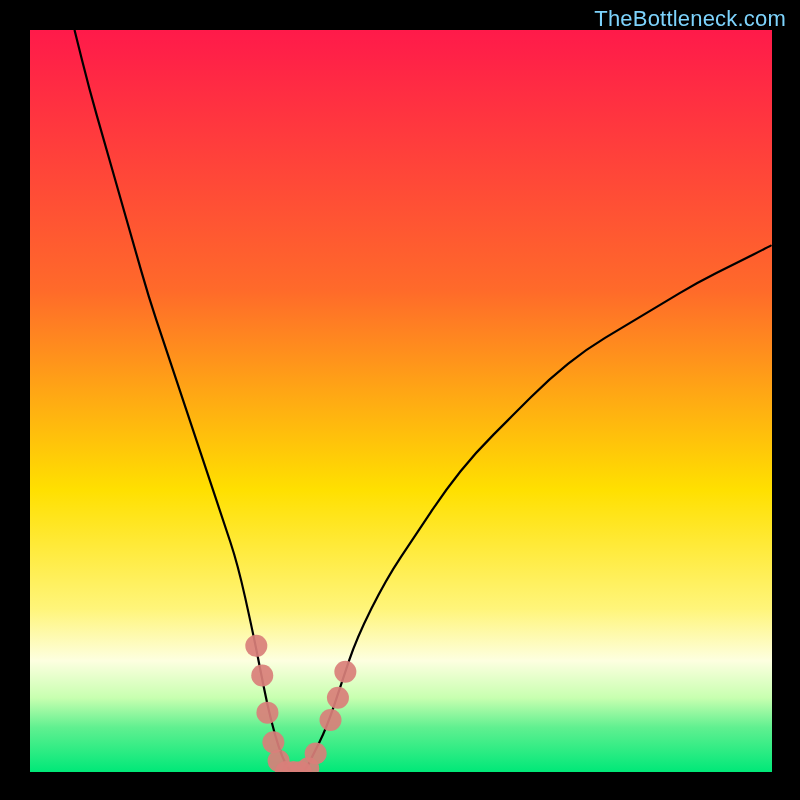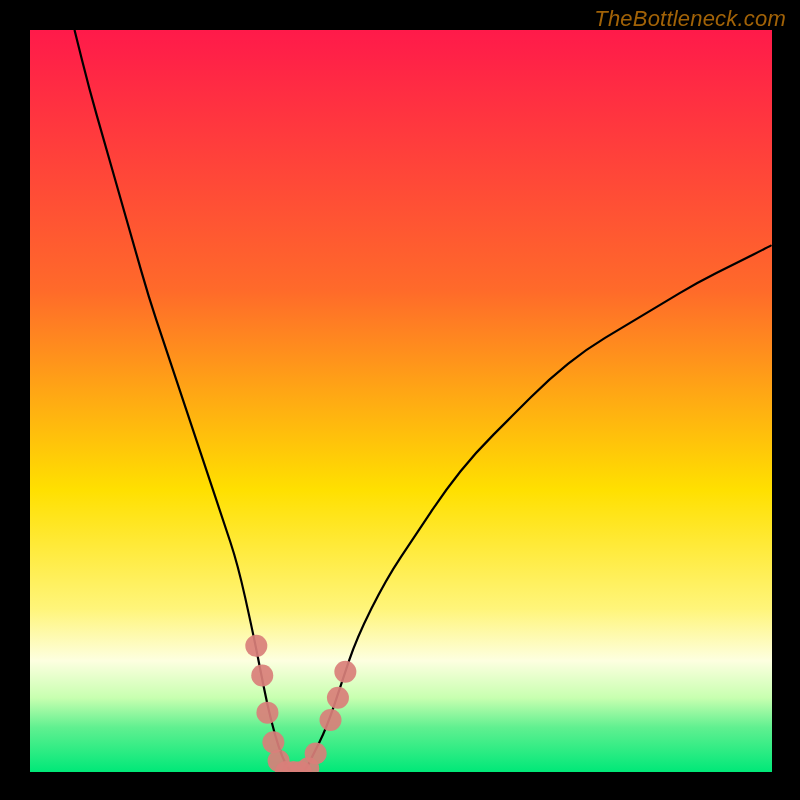--- a/index.html
+++ b/index.html
@@ -14,26 +14,25 @@
   .outer {
     width: 800px;
     height: 800px;
     background: #000;
     position: relative;
   }
   .attribution {
     position: absolute;
     top: 6px;
     right: 14px;
-    color: #a16207;
+    color: #7dd3fc;
     font-size: 22px;
     font-weight: 500;
     letter-spacing: 0.2px;
     z-index: 10;
-    font-style: italic;
   }
   svg {
     position: absolute;
     top: 30px;
     left: 30px;
   }
 </style>
 </head>
 <body>
 <div class="outer">

